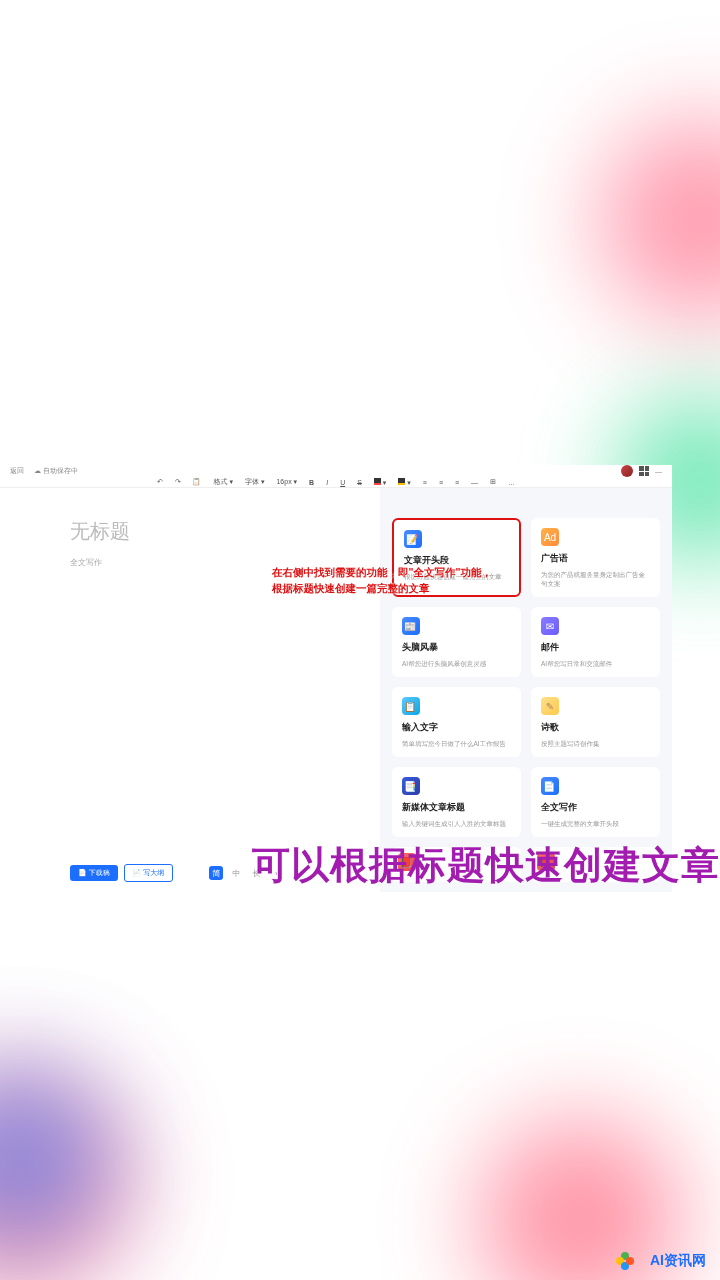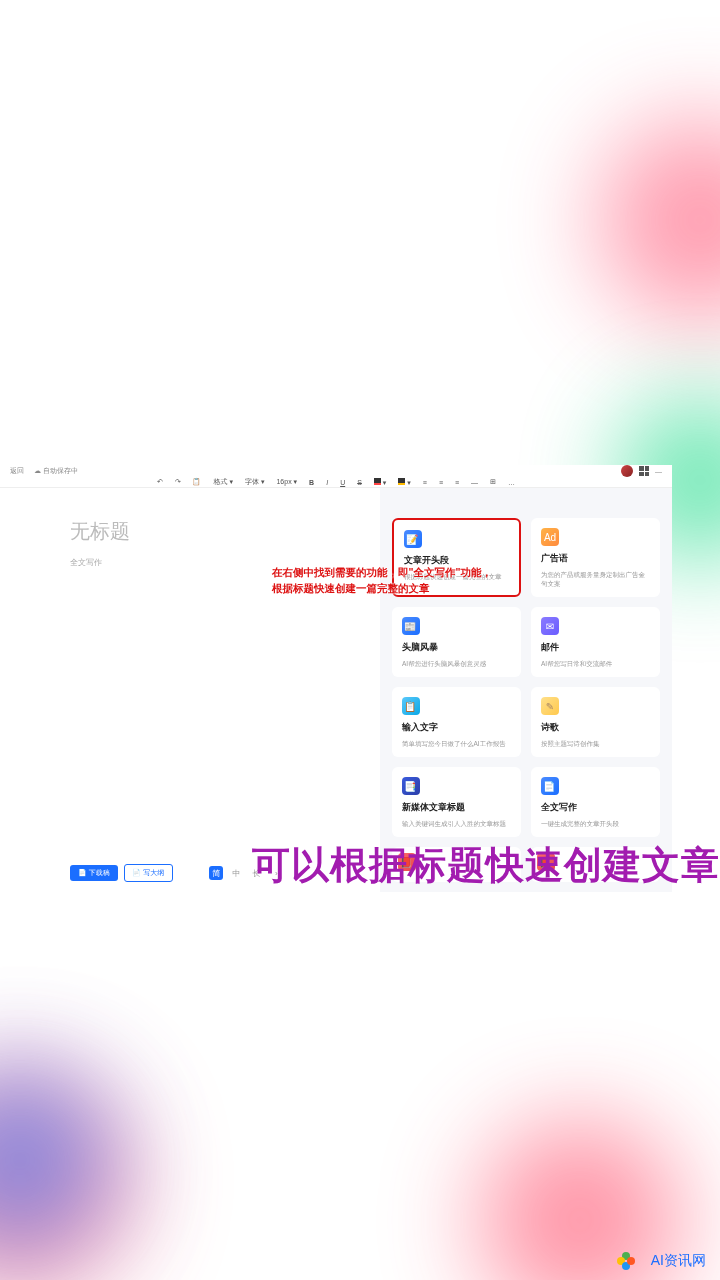--- a/index.html
+++ b/index.html
@@ -61,21 +61,21 @@
   .card-desc { font-size:6.5px; color:#999; }
   .bottom-row-card { min-height:35px; padding:6px; align-items:flex-start; }
 
   
   .annotation { position:absolute; top:565px; left:272px; color:#d11; font-weight:700; font-size:10.5px; text-shadow: 0 0 2px #fff, 0 0 2px #fff; z-index:5; line-height:1.5; pointer-events:none; }
 
   
   .caption { position:absolute; top:840px; left:0; right:0; text-align:right; font-size:38px; font-weight:900; color:#a21caf; letter-spacing:1px; }
 
   
-  .watermark { position:absolute; bottom:10px; right:14px; display:flex; align-items:center; gap:16px; font-size:14px; font-weight:400; color:#1b6eff; }
+  .watermark { position:absolute; bottom:10px; right:14px; display:flex; align-items:center; gap:16px; font-size:14px; font-weight:700; color:#1b6eff; }
   .wm-icon { width:18px; height:18px; position:relative; }
   .petal { position:absolute; width:8px; height:8px; border-radius:50%; }
   .p1{background:#4caf50;top:0;left:5px} .p2{background:#ffc107;top:5px;left:0} .p3{background:#2196f3;top:10px;left:5px} .p4{background:#ff5722;top:5px;left:10px}
 </style>
 </head>
 <body>
 
 <div class="bg-blob blob1"></div>
 <div class="bg-blob blob2"></div>
 <div class="bg-blob blob3"></div>

